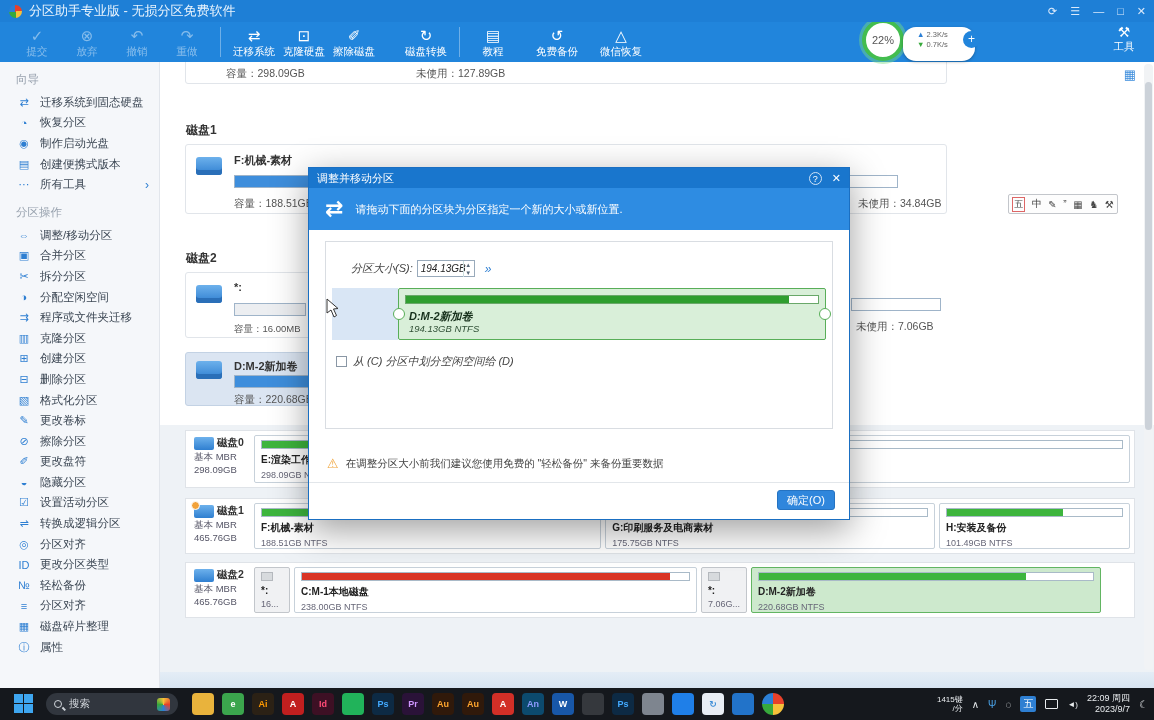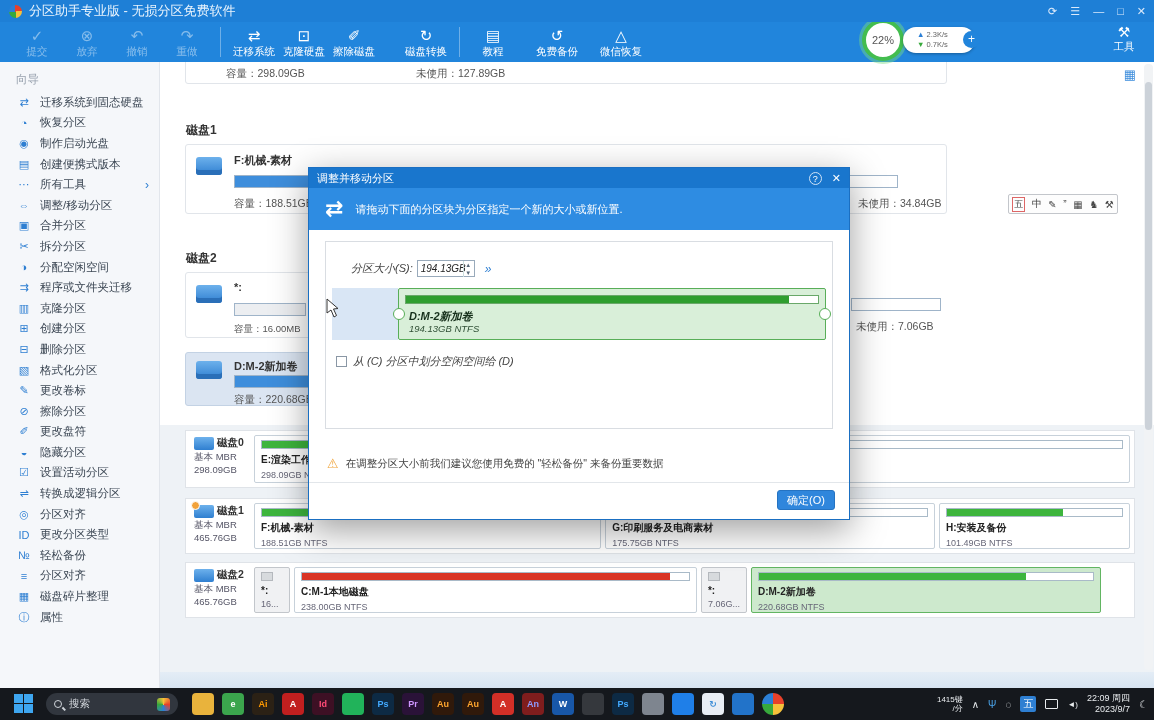--- a/index.html
+++ b/index.html
@@ -16,21 +16,21 @@
 
   
   .toolbar { position:absolute; left:0; top:22px; width:1154px; height:40px; background:#2185dc; display:flex; align-items:center; z-index:4; }
   .tb-btn { width:50px; text-align:center; color:#fff; font-size:10.5px; line-height:12px; cursor:pointer; }
   .tb-btn .g { display:block; font-size:15px; height:18px; line-height:18px; }
   .tb-btn.dim { opacity:.45; }
   .tb-sep { width:1px; height:30px; background:rgba(255,255,255,.35); margin:0 8px; }
   .cpu-ring { position:absolute; left:862px; top:-3px; width:42px; height:42px; border-radius:50%;
               background:#fff; border:4px solid #43bd4f; box-shadow:0 0 0 3px rgba(120,220,130,.45);
               display:flex; align-items:center; justify-content:center; font-size:11px; color:#555; z-index:6;}
-  .net-pill { position:absolute; left:903px; top:5px; width:72px; height:26px; background:#fff; border-radius:13px;
+  .net-pill { position:absolute; left:903px; top:5px; width:72px; height:34px; background:#fff; border-radius:13px;
               box-shadow:0 1px 3px rgba(0,0,0,.3); font-size:7.5px; color:#666; padding:3px 0 8px 14px; line-height:10px; z-index:6;}
   .net-pill .up b { color:#2b7fd6; } .net-pill .dn b { color:#37a93c; }
   .net-add { position:absolute; left:963px; top:9px; width:17px; height:17px; border-radius:50%; background:#2185dc; color:#fff;
              font-size:12px; text-align:center; line-height:16px; z-index:7;}
   .tools-btn { position:absolute; right:10px; top:2px; width:40px; text-align:center; color:#fff; font-size:10.5px; }
   .tools-btn .g { display:block; font-size:14px; }
 
   
   .sidebar { position:absolute; left:0; top:62px; width:160px; height:626px; background:#f5f7fa; border-right:1px solid #e2e6ec; overflow:hidden; }
   .sb-head { padding:10px 16px 5px; font-size:11.5px; color:#98a2ae; }
@@ -232,20 +232,21 @@
     <div class="sb-item">
       <span class="ico">▤</span>
       <span>创建便携式版本</span>
       </div>
     <div class="sb-item">
       <span class="ico">⋯</span>
       <span>所有工具</span>
       <span class="chev">›</span>
       </div>
 
+    <div class="sb-head">分区操作</div>
     <div class="sb-item">
       <span class="ico">⇔</span>
       <span>调整/移动分区</span>
       </div>
     <div class="sb-item">
       <span class="ico">▣</span>
       <span>合并分区</span>
       </div>
     <div class="sb-item">
       <span class="ico">✂</span>
@@ -533,21 +534,21 @@
       <div class="app-i" style="background: rgb(59, 165, 77); color: rgb(255, 255, 255);">e</div>
       <div class="app-i" style="background: rgb(43, 33, 21); color: rgb(255, 154, 0);">Ai</div>
       <div class="app-i" style="background: rgb(193, 31, 31); color: rgb(255, 255, 255);">A</div>
       <div class="app-i" style="background: rgb(61, 16, 36); color: rgb(255, 75, 119);">Id</div>
       <div class="app-i" style="background: rgb(33, 179, 90); color: rgb(255, 255, 255);"></div>
       <div class="app-i" style="background: rgb(13, 42, 68); color: rgb(67, 170, 255);">Ps</div>
       <div class="app-i" style="background: rgb(42, 18, 56); color: rgb(207, 150, 255);">Pr</div>
       <div class="app-i" style="background: rgb(48, 25, 10); color: rgb(255, 165, 46);">Au</div>
       <div class="app-i" style="background: rgb(48, 25, 10); color: rgb(255, 165, 46);">Au</div>
       <div class="app-i" style="background: rgb(210, 47, 39); color: rgb(255, 255, 255);">A</div>
-      <div class="app-i" style="background: #7f1d1d; color: rgb(142, 155, 255);">An</div>
+      <div class="app-i" style="background: #0c4a6e; color: rgb(142, 155, 255);">An</div>
       <div class="app-i" style="background: rgb(24, 87, 168); color: rgb(255, 255, 255);">W</div>
       <div class="app-i" style="background: rgb(53, 56, 61); color: rgb(255, 255, 255);"></div>
       <div class="app-i" style="background: rgb(13, 42, 68); color: rgb(67, 170, 255);">Ps</div>
       <div class="app-i" style="background: rgb(126, 133, 143); color: rgb(255, 255, 255);"></div>
       <div class="app-i" style="background: rgb(31, 127, 232); color: rgb(255, 255, 255);"></div>
       <div class="app-i" style="background: rgb(232, 237, 244); color: rgb(63, 143, 216);">↻</div>
       <div class="app-i" style="background: rgb(34, 115, 201); color: rgb(255, 255, 255);"></div>
       <div class="app-i pie"></div>
     </div>
     <div class="tray">

